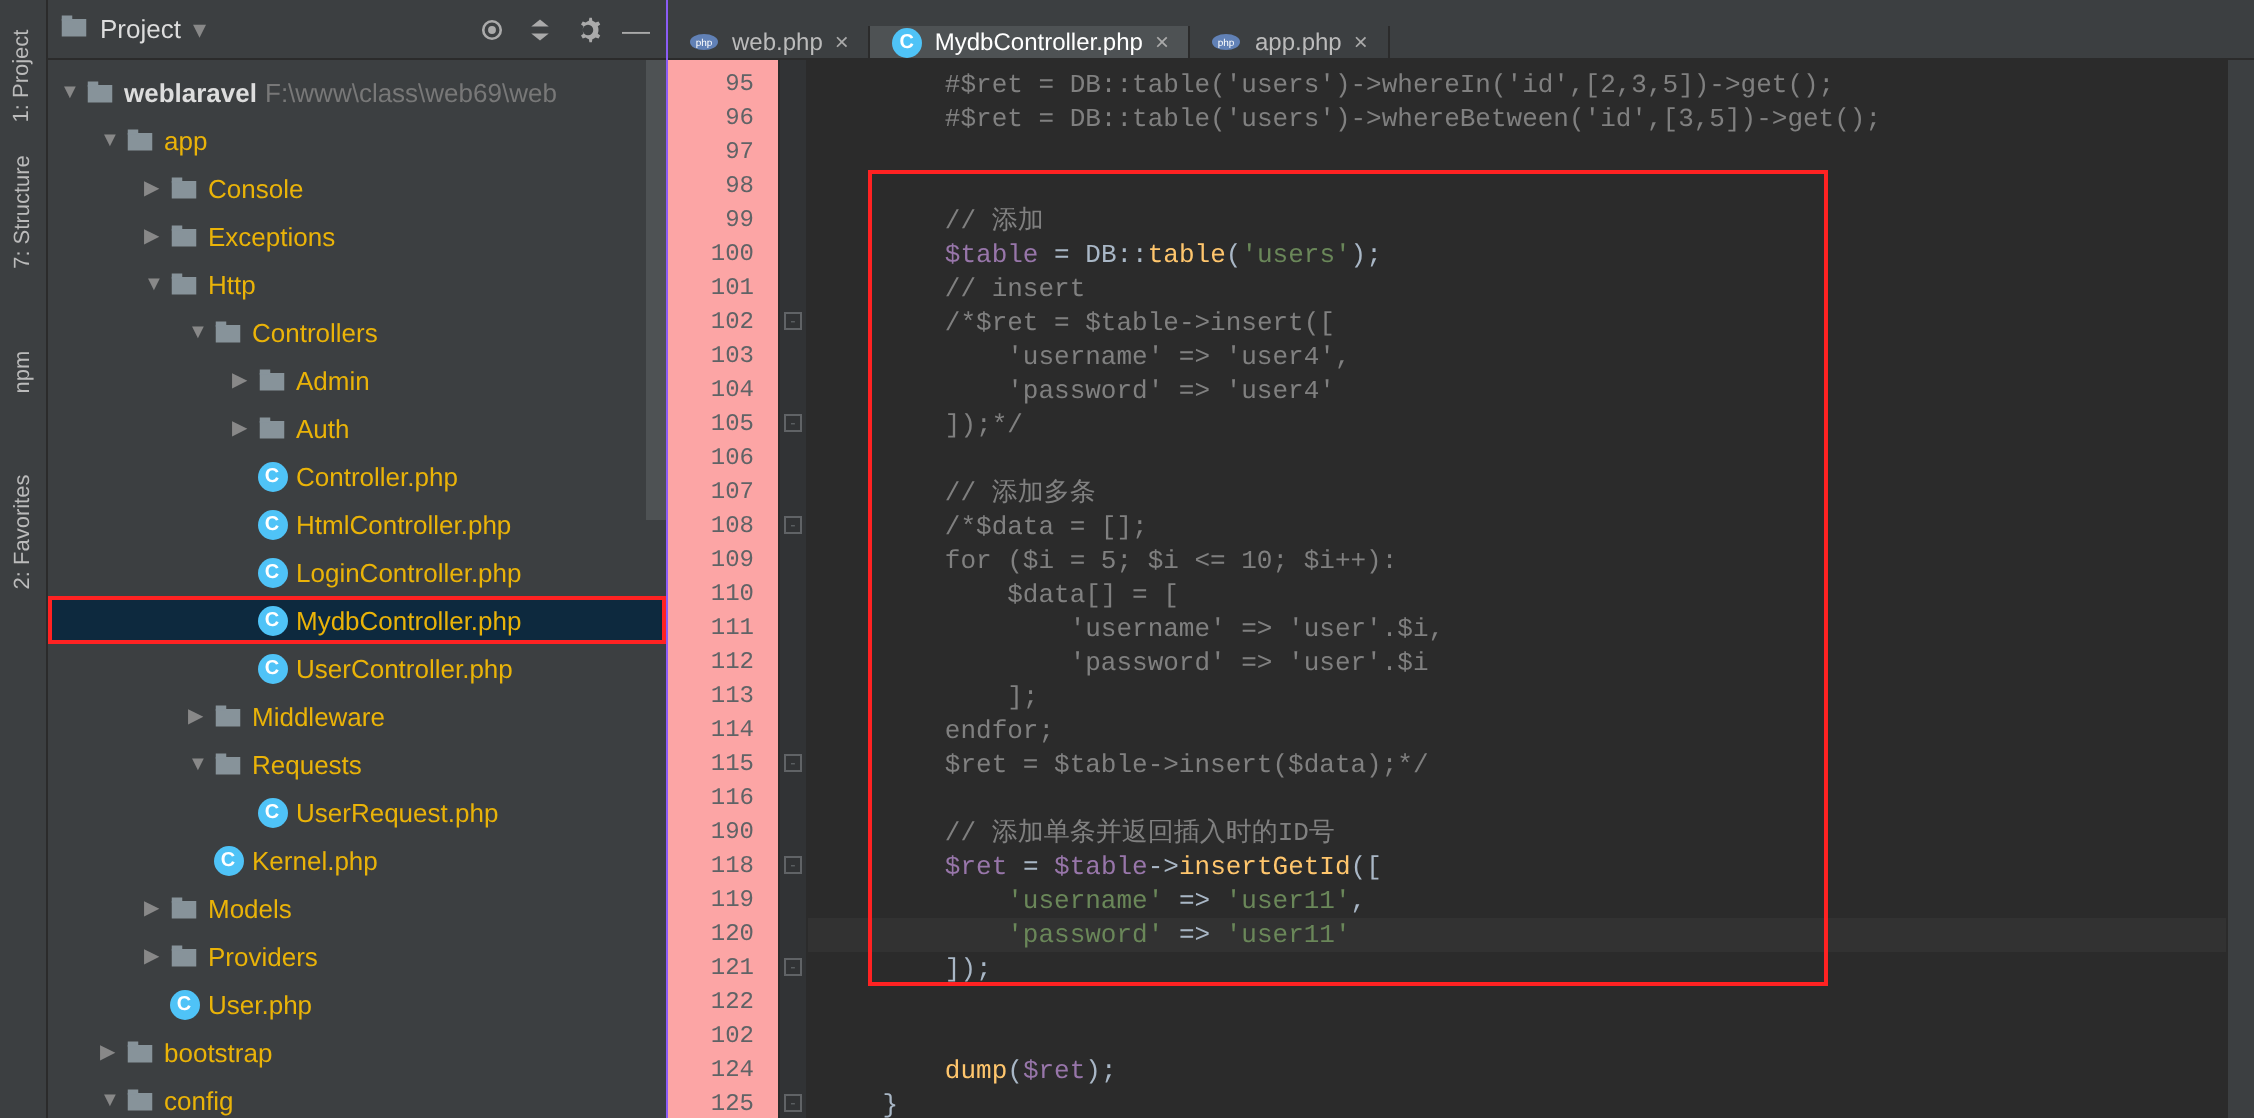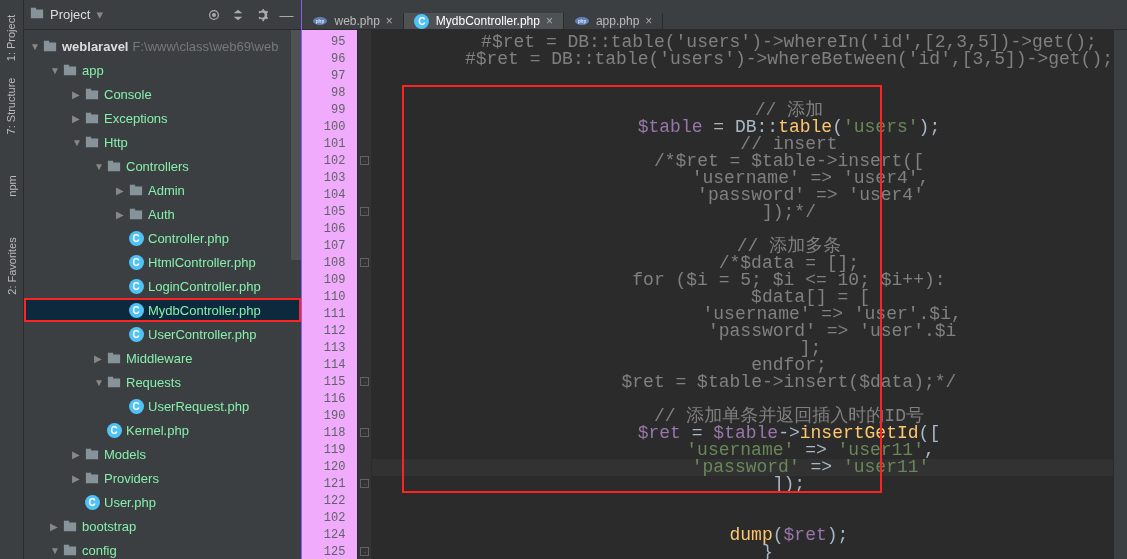--- a/index.html
+++ b/index.html
@@ -64,21 +64,21 @@
     padding-left: 6px;
     cursor: pointer;
     white-space: nowrap;
   }
   .tree-row.selected { background: #0d293e; color: #fff; }
   .tree-row .arrow { width: 12px; display:inline-block; color:#888; font-size:10px;}
   .tree-row .folder-icon { width: 16px; height:16px; margin-right:4px; display:inline-flex;align-items:center;justify-content:center;}
   .tree-row .file-icon { width: 16px; height:16px; margin-right:4px; display:inline-flex;align-items:center;justify-content:center;border-radius:50%;}
   .folder-svg { fill:#87939a; }
   .c-icon { background:#4fc3f7;color:#fff;border-radius:50%;font-size:10px;font-weight:bold;display:inline-flex;align-items:center;justify-content:center;width:15px;height:15px;}
-  .tree-row .label { color:#86efac; }
+  .tree-row .label { color:#eab308; }
   .tree-row .extra { color:#787878; margin-left:4px;}
   .tree-row.red-box { outline: 2px solid #f22; outline-offset:-2px;}
   
   .main { flex: 1; display: flex; flex-direction: column; background:#2b2b2b;}
   .tabs {
     height: 30px;
     background: #3c3f41;
     display: flex;
     align-items: flex-end;
     border-bottom: 1px solid #2b2b2b;
@@ -92,43 +92,42 @@
     border-right: 1px solid #2b2b2b;
     cursor: pointer;
     font-size:12px;
   }
   .tab.active { background:#4e5254;color:#fff; }
   .tab .php-icon { width:16px;height:16px;display:inline-flex;align-items:center;justify-content:center;}
   .tab .close { font-size:12px;color:#aaa;}
   .editor-wrap { flex:1; display:flex; position:relative; overflow:hidden;}
   .gutter {
     width: 56px;
-    background:#f0abfc;
+    background:#fca5a5;
     color:#606366;
     font-family: Consolas, "Courier New", monospace;
     font-size:12px;
     text-align:right;
     padding: 4px 12px 4px 0;
     line-height:17px;
     border-right:1px solid #2b2b2b;
     position:relative;
   }
   .gutter .ln { height:17px;}
   .fold-col { width:14px; background:#313335;border-right:1px solid #2b2b2b;position:relative;}
   .fold-mark { position:absolute;left:2px;width:9px;height:9px;border:1px solid #606366;color:#606366;font-size:8px;line-height:7px;text-align:center;}
   .code {
     flex:1;
     font-family: Consolas, "Courier New", monospace;
-    font-size: 18px;
+    font-size: 13px;
     line-height: 17px;
     padding: 4px 0 4px 6px;
     white-space: pre;
     color:#a9b7c6;
     position:relative;
-    text-align:center;
   }
   .hl-line { position:absolute; left:0;right:0;height:17px;background:#323232;}
   .code .c-comment { color:#808080;}
   .code .c-var { color:#9876aa;}
   .code .c-string { color:#6a8759;}
   .code .c-func { color:#ffc66d;}
   .code .c-static { color:#ffc66d;}
   .code .c-class { color:#a9b7c6;}
   .red-rect {
     position:absolute;

